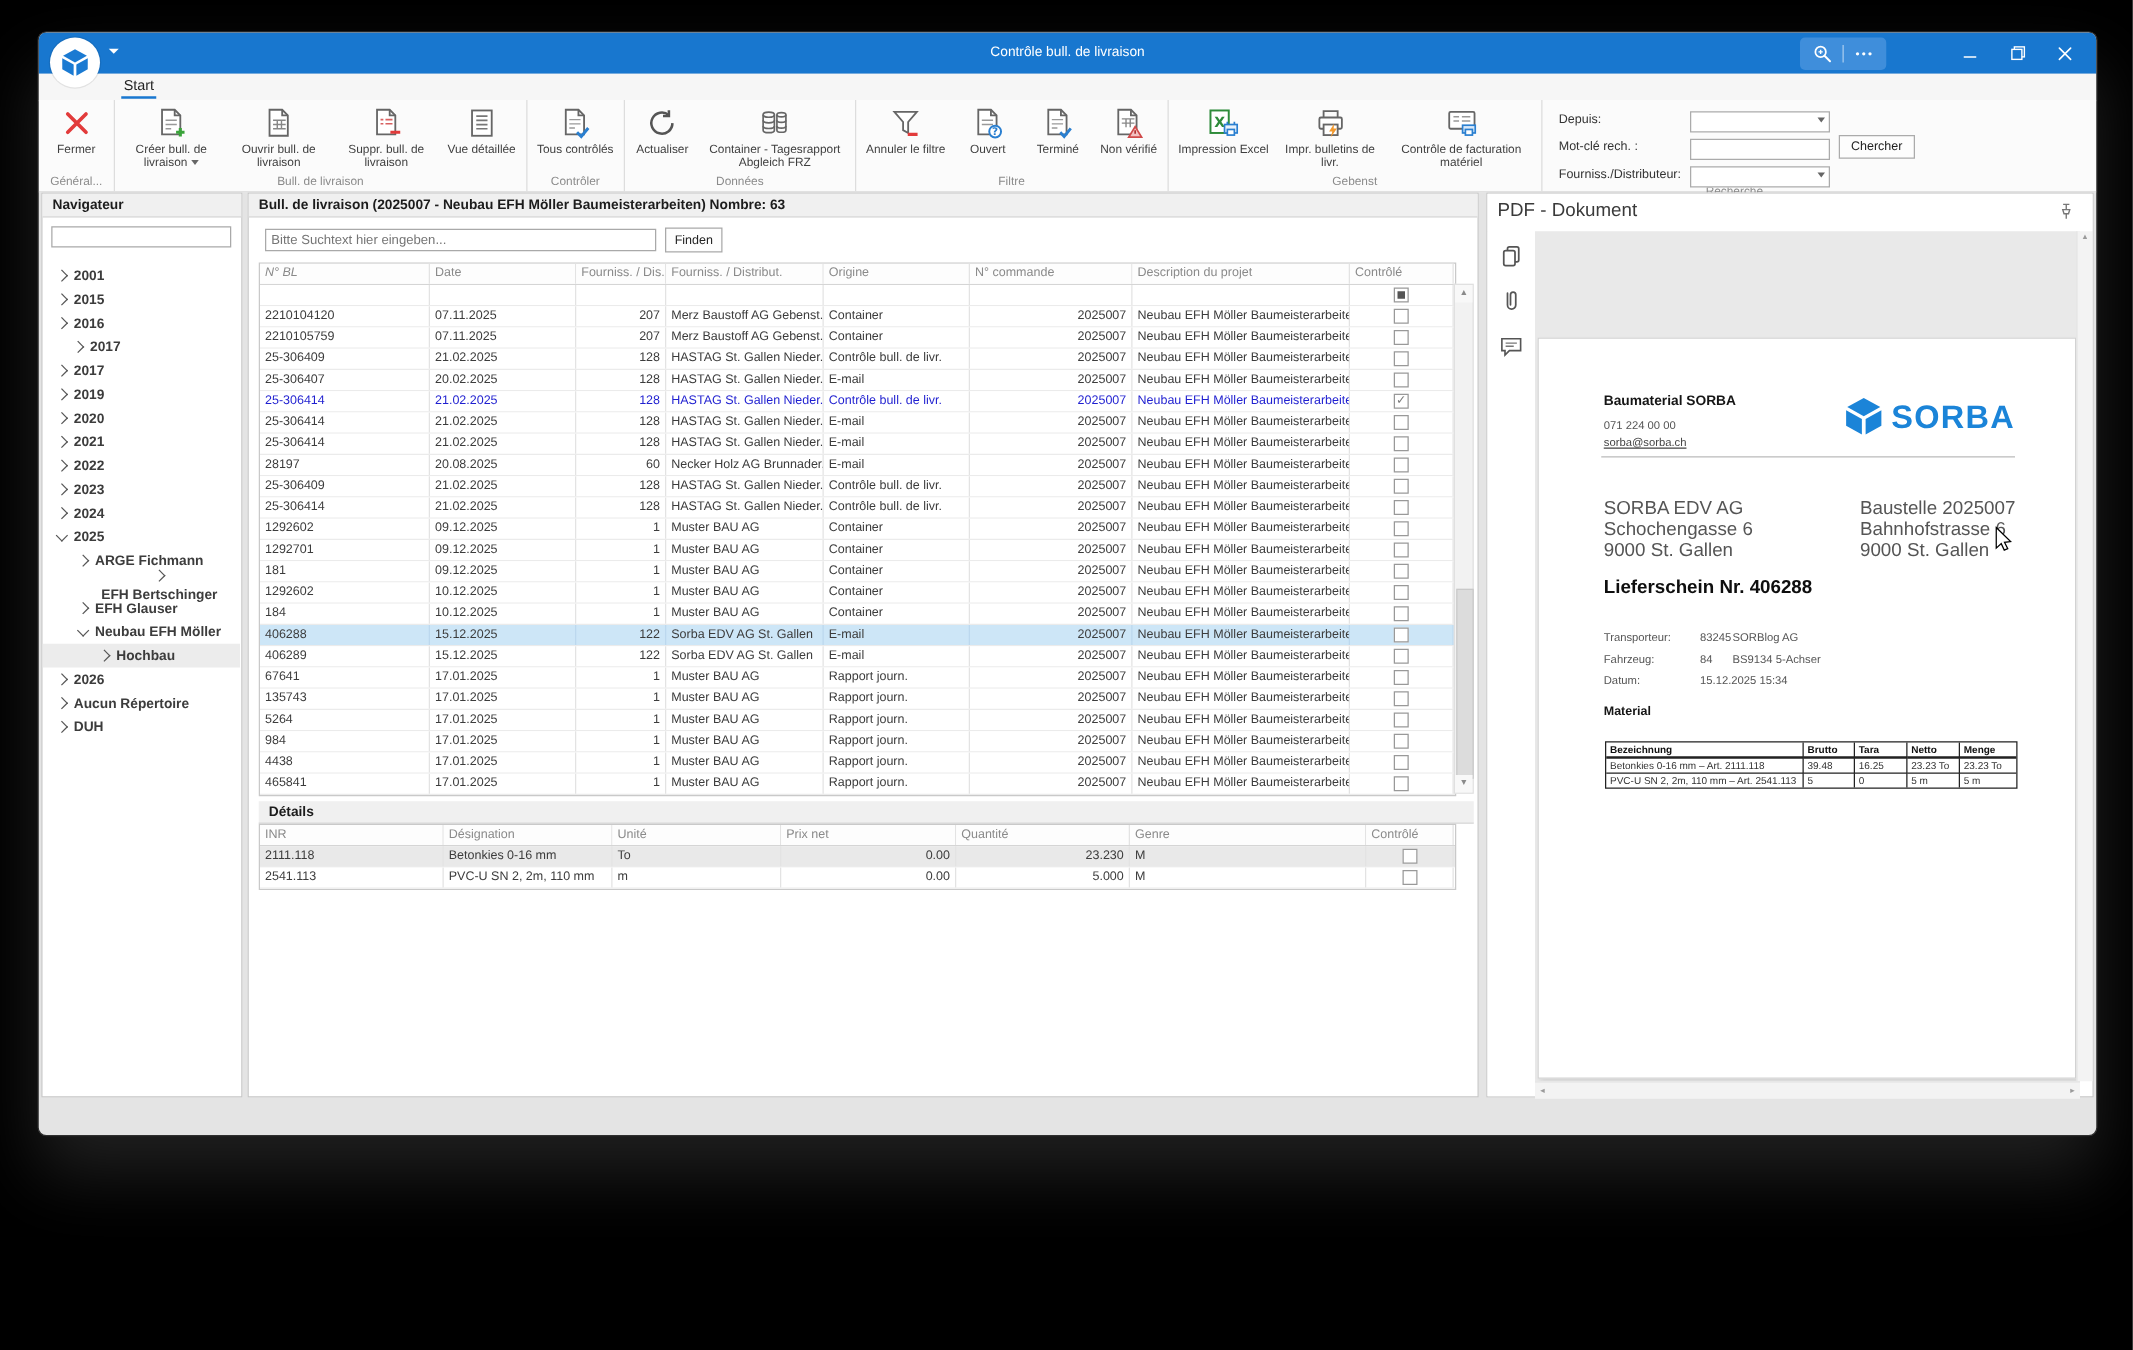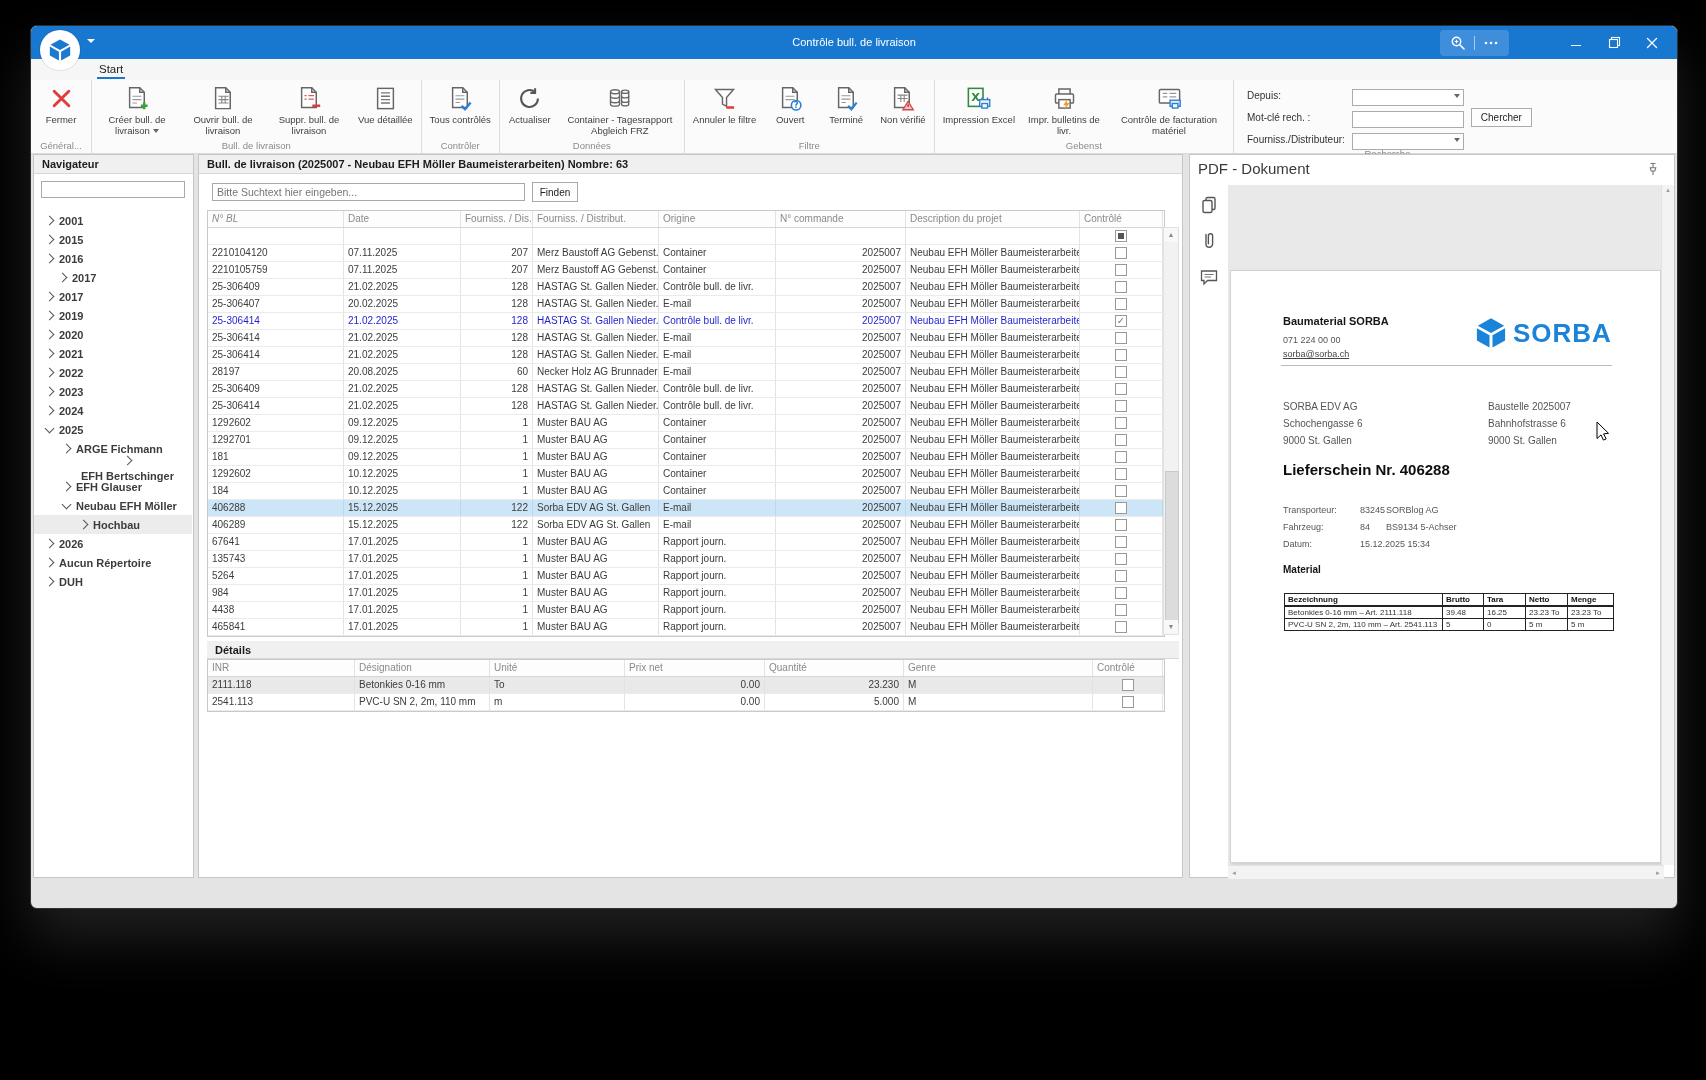--- a/index.html
+++ b/index.html
@@ -98,21 +98,21 @@
   .p-hscroll span{font-size:6px;color:#9a9a9a;}
   .page{position:absolute;left:2px;top:85px;width:431px;height:593px;background:#fff;border:1px solid #d2d2d2;
     box-shadow:2px 2px 4px rgba(0,0,0,.12);box-sizing:border-box;}
   .pg-company{position:absolute;left:52px;top:44px;font-size:11px;font-weight:bold;color:#151515;}
   .pg-phone{position:absolute;left:52px;top:64px;font-size:9px;color:#555;}
   .pg-mail{position:absolute;left:52px;top:78px;font-size:9px;color:#444;text-decoration:underline;}
   .pg-rule{position:absolute;left:50px;top:94px;width:331px;height:1px;background:#bbb;}
   .pg-logo{position:absolute;left:242px;top:44px;display:flex;align-items:center;gap:4px;}
   .pg-logo .cube{width:36px;height:36px;}
   .pg-logo .word{font-size:26px;font-weight:800;color:#1b84d8;letter-spacing:1px;line-height:1;}
-  .pg-addr{position:absolute;font-size:10px;color:#555;line-height:17px;}
+  .pg-addr{position:absolute;font-size:15px;color:#555;line-height:17px;}
   .pg-addr.l{left:52px;top:127px;} .pg-addr.r{left:257px;top:127px;}
   .pg-h1{position:absolute;left:52px;top:190px;font-size:15px;font-weight:bold;color:#0e0e0e;}
   .pg-info{position:absolute;left:52px;top:230px;font-size:9px;color:#555;}
   .pg-info .row{display:flex;height:17px;align-items:center;}
   .pg-info .lab{width:77px;} .pg-info .v1{width:26px;} 
   .pg-mat{position:absolute;left:52px;top:293px;font-size:10px;font-weight:bold;color:#151515;}
   .pmt{position:absolute;left:53px;top:322px;border:1.5px solid #222;}
   .pmt .r{display:flex;}
   .pmt .c{box-sizing:border-box;border-right:1px solid #222;font-size:8px;color:#333;padding:1px 3px;
     white-space:nowrap;overflow:hidden;flex:none;}

